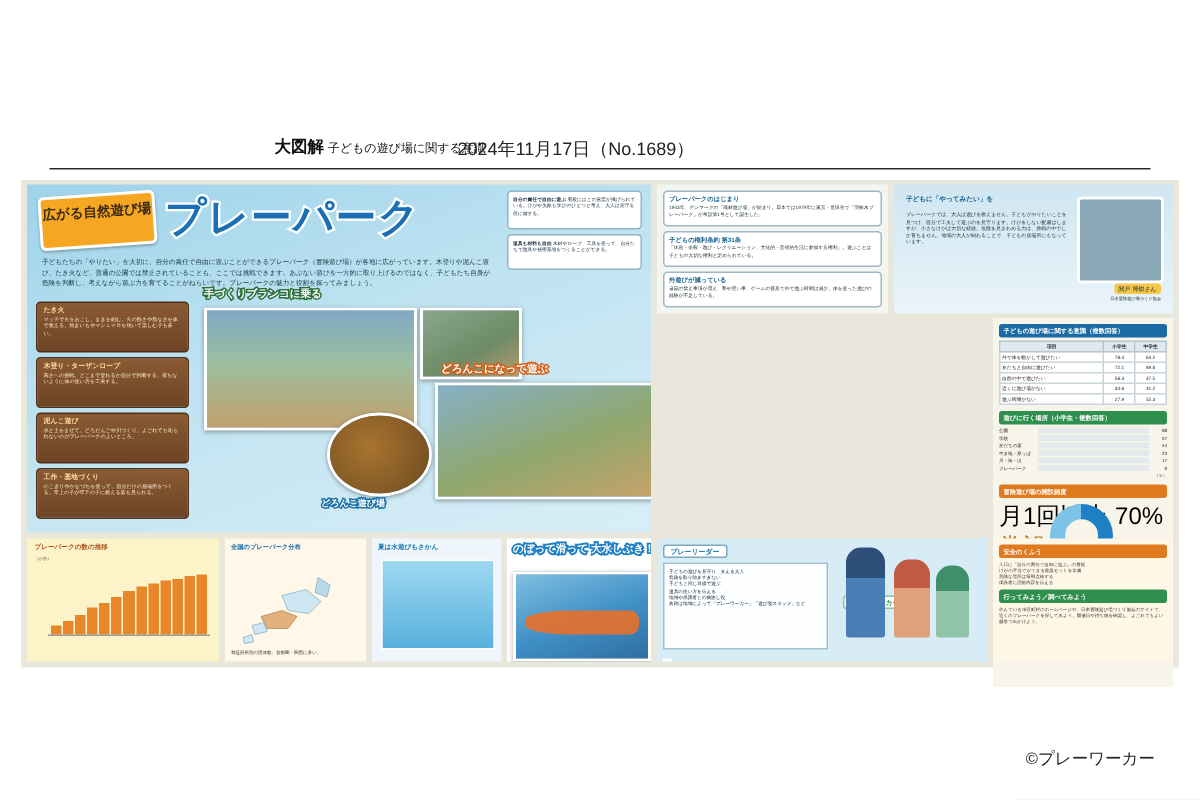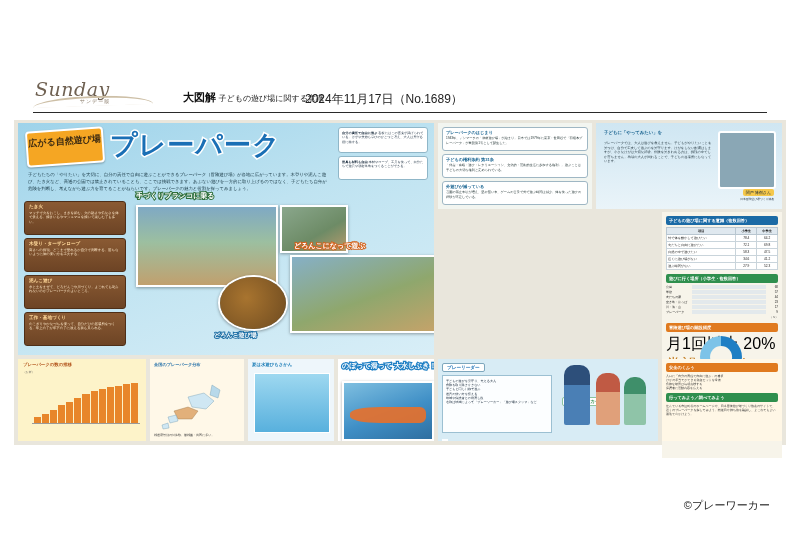--- a/index.html
+++ b/index.html
@@ -193,25 +193,20 @@
   .slide{
     position:absolute;border-radius:40% 6px 6px 40%;
   }
 </style>
 </head>
 <body>
 
 <div class="page">
 
   <div class="masthead">
-    <div class="logo">
-      <div class="script">Sunday</div>
-      <div class="sub">サンデー版</div>
-      <div class="swoosh"></div>
-    </div>
     <div class="mh-title">
       <span class="big">大図解</span>
       <span class="thin">子どもの遊び場に関する意識</span>
     </div>
     <div class="mh-date">2024年11月17日（No.1689）</div>
   </div>
 
   <div class="sheet">
 
     <div class="blk left-main">
@@ -367,21 +362,21 @@
         </div>
 
         <div class="mini-hd orange" style="margin-top:4px;">冒険遊び場の開設頻度</div>
         <div style="position:relative;height:46px;">
           <div class="donut" style="left:34px;top:2px;width:42px;height:42px;
                background:conic-gradient(#1f7fc4 0 40%, #f0a030 40% 58.5%, #7cc3e8 58.5% 100%);">
             <div class="hole"></div>
           </div>
           <div class="lab" style="left:2px;top:12px;">
             <span>月1回以上</span>
-            <span>20</span>%
+            <span>70</span>%
           </div>
           <div class="lab" style="left:80px;top:26px;color:#c07412;">
             <span>常設</span>
             <span>18.5</span>%
           </div>
         </div>
         <div class="tiny">※日本冒険遊び場づくり協会の調査より作成</div>
       </div>
     </div>
 

